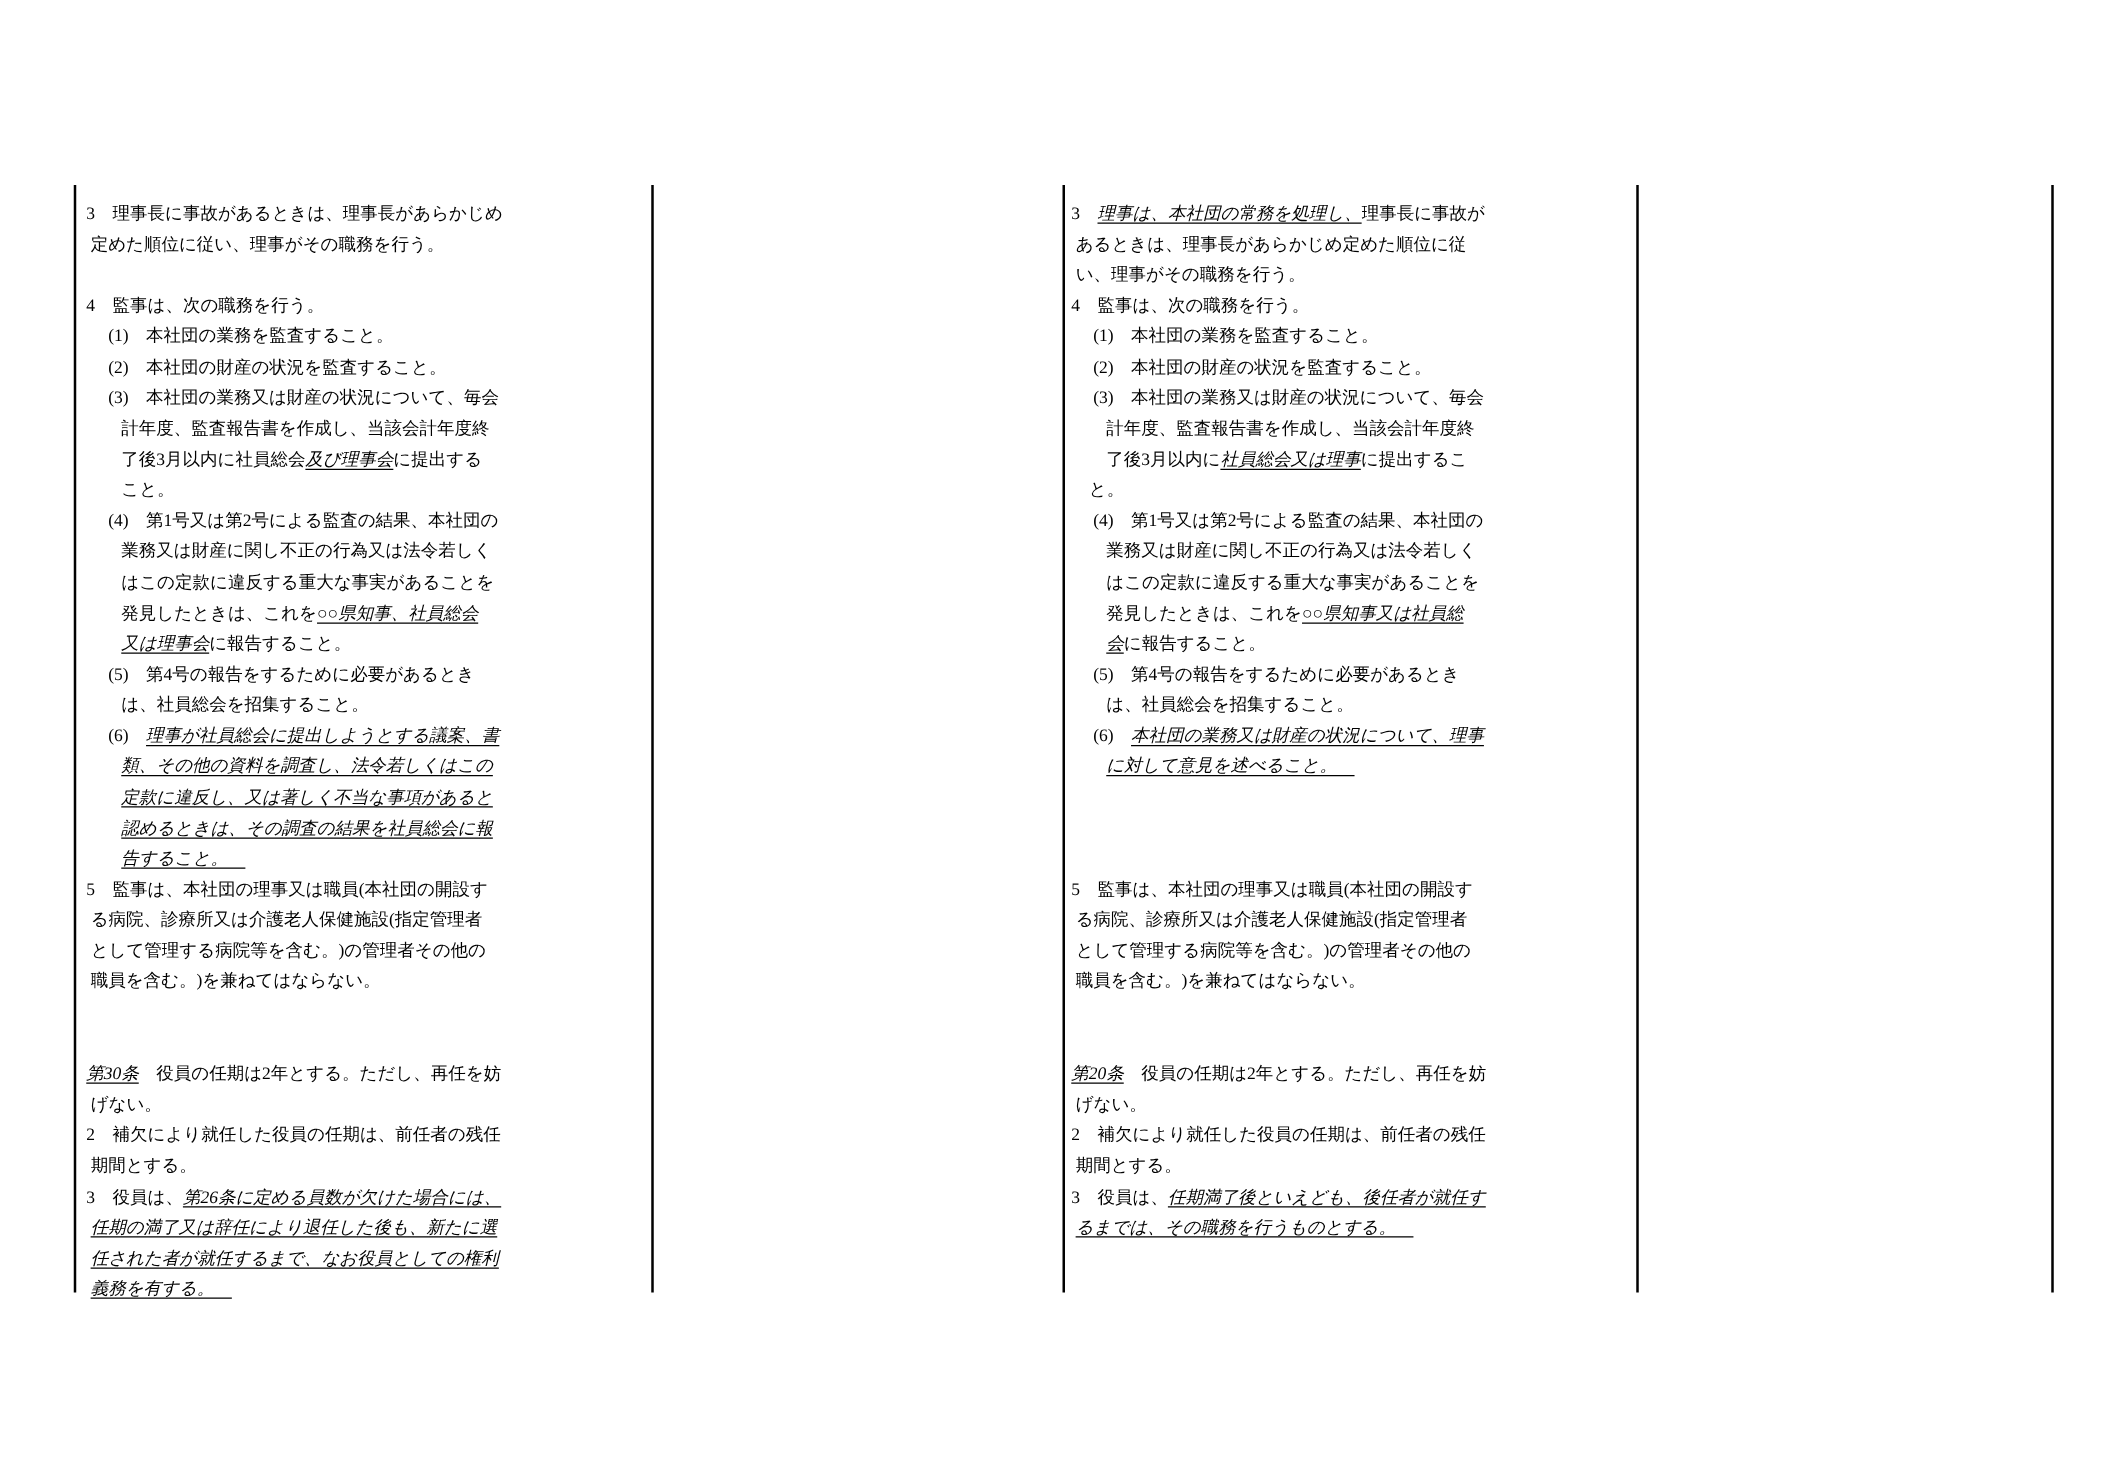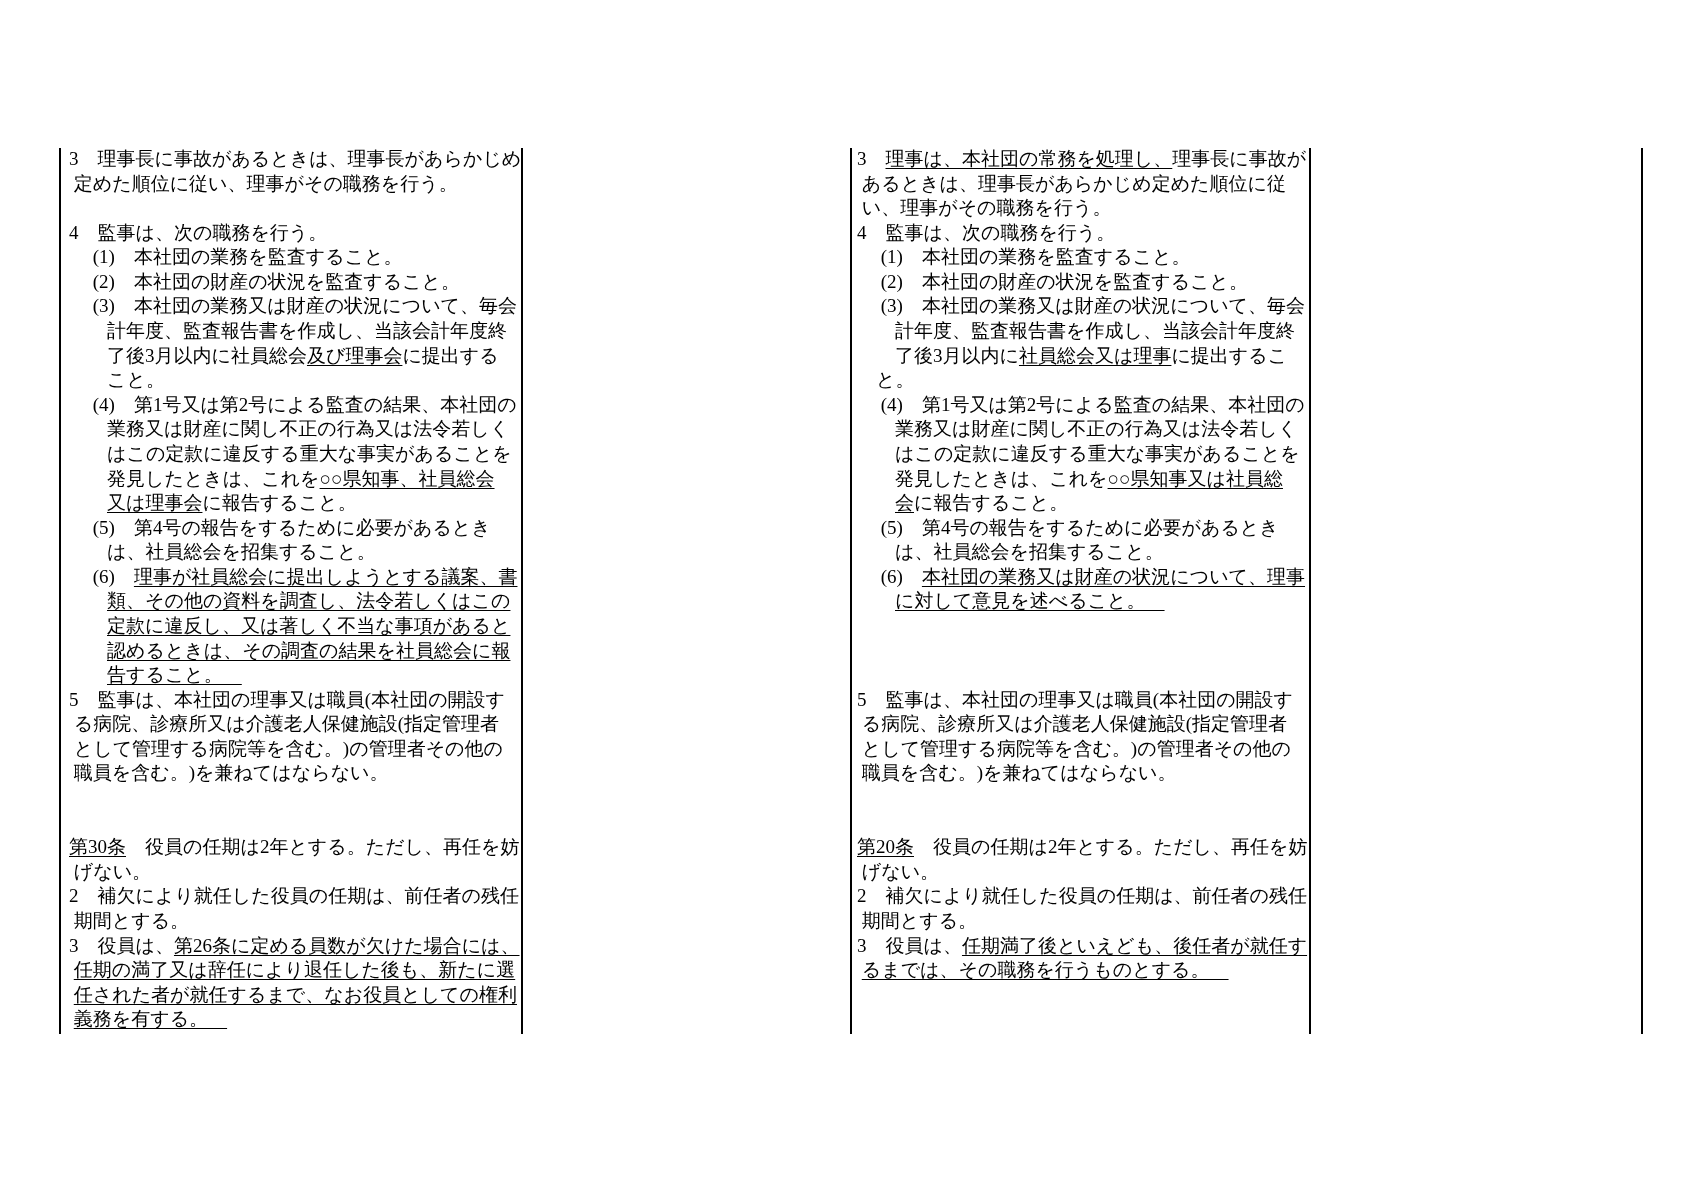--- a/index.html
+++ b/index.html
@@ -7,29 +7,30 @@
     width:1695px;height:1187px;
     background:#ffffff;color:#000000;
     position:relative;overflow:hidden;
     font-family:"Liberation Serif","DejaVu Serif",serif;
   }
   .vline{
     position:absolute;top:148px;height:886px;width:2px;
     background:#000000;
   }
   .textcol{
-    position:absolute;top:147px;width:470px;
-    font-size:19px;line-height:24.58px;
+    position:absolute;top:160px;width:470px;
+    font-size:14px;line-height:24.58px;
     white-space:pre;
   }
   .line{height:24.58px;}
   .u{
     text-decoration:underline;
     text-underline-offset:3px;
     text-decoration-thickness:1px;
+    font-style:italic;
   }
 </style>
 </head>
 <body>
 
 <div class="vline" style="left:59px"></div>
 <div class="vline" style="left:521px"></div>
 <div class="vline" style="left:850px"></div>
 <div class="vline" style="left:1309px"></div>
 <div class="vline" style="left:1641px"></div>

